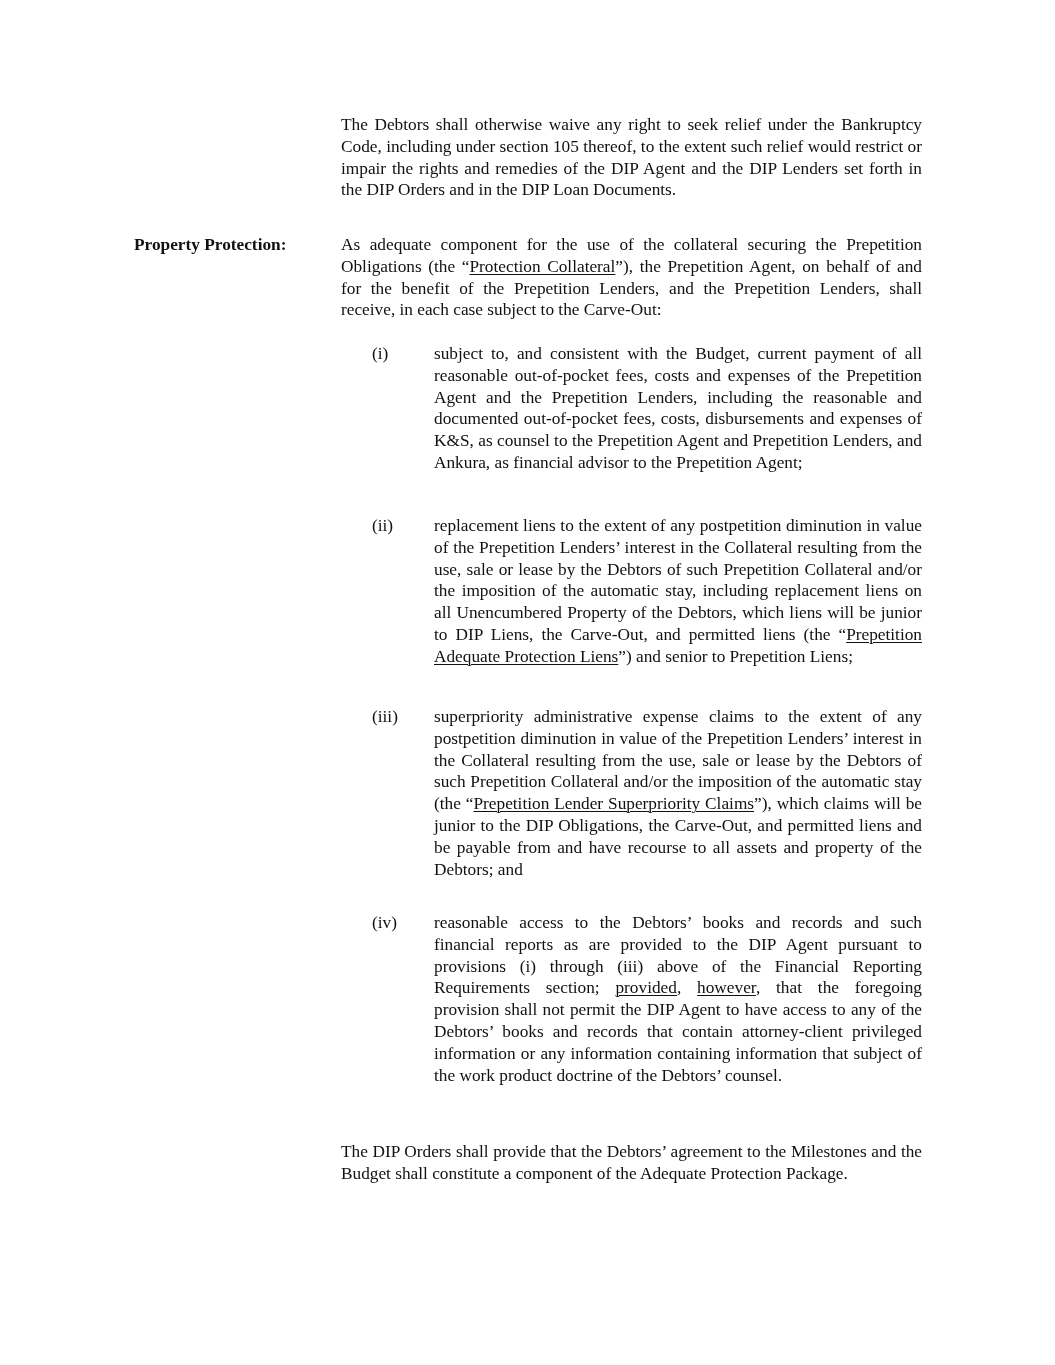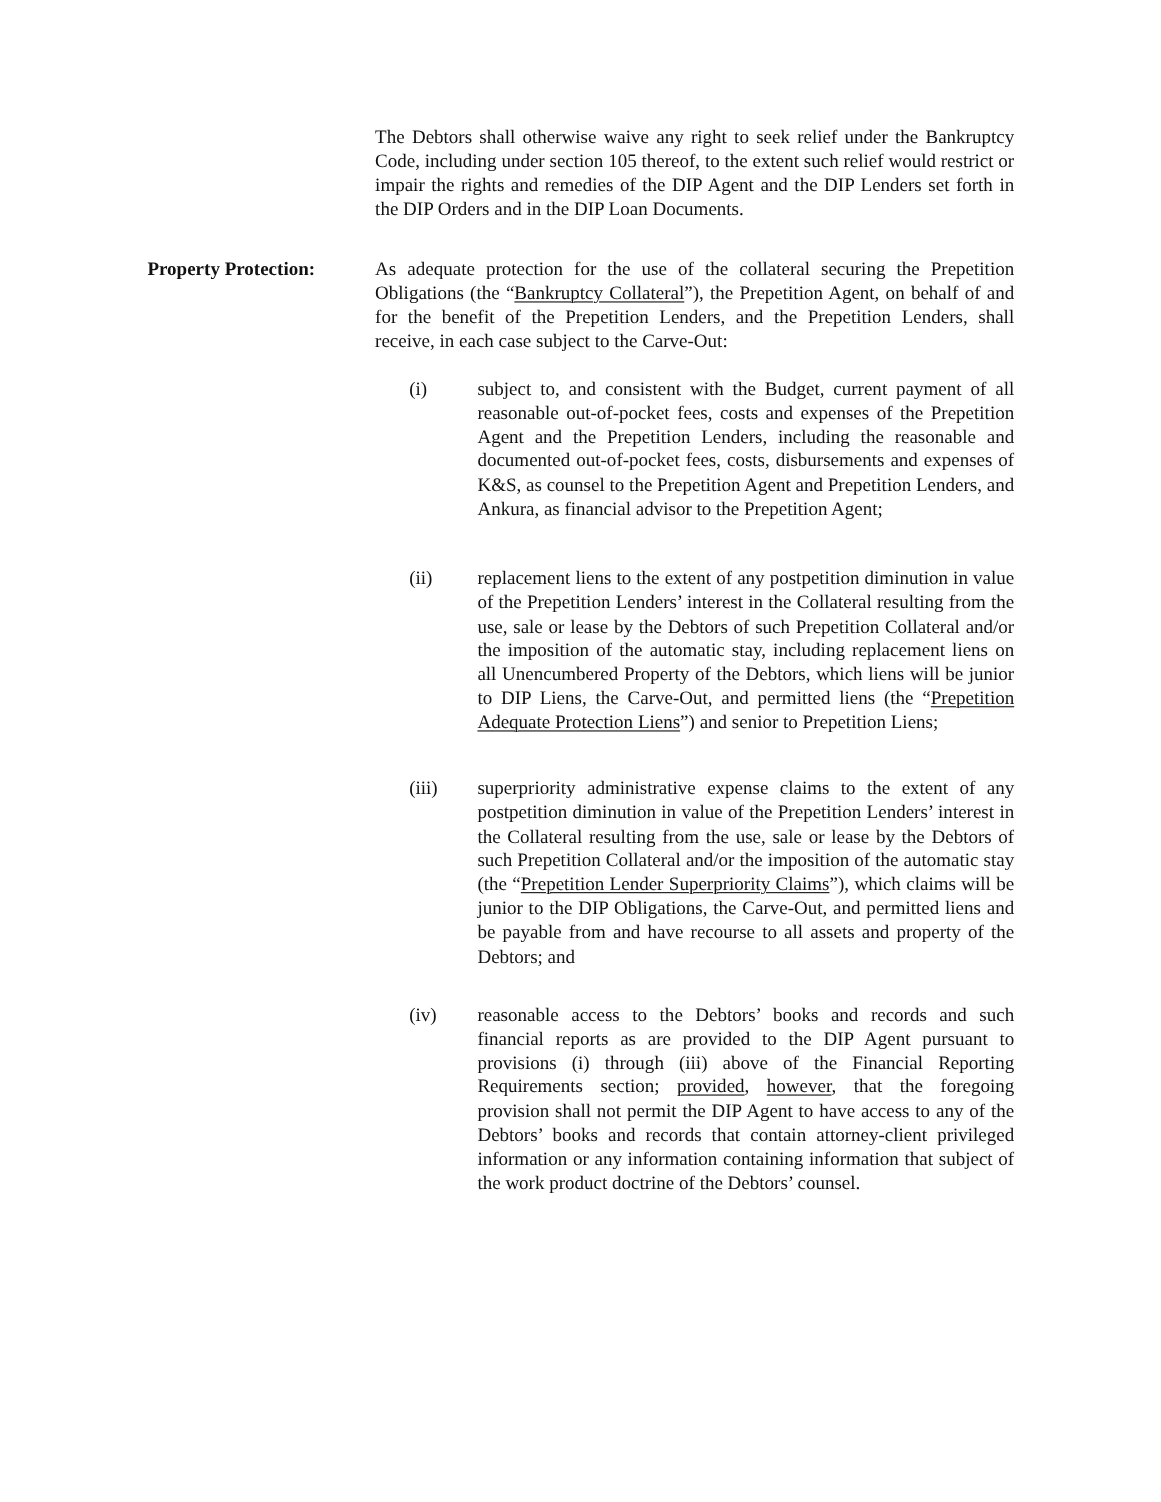--- a/index.html
+++ b/index.html
@@ -19,21 +19,21 @@
   </style>
 </head>
 <body>
 
 <div class="page">
 
   <p class="block" style="top:114px; margin:0;">The Debtors shall otherwise waive any right to seek relief under the Bankruptcy Code, including under section 105 thereof, to the extent such relief would restrict or impair the rights and remedies of the DIP Agent and the DIP Lenders set forth in the DIP Orders and in the DIP Loan Documents.</p>
 
   <div class="label" style="top:234px;">Property Protection:</div>
 
-  <p class="block" style="top:234px; margin:0;"><span>As adequate protection for the use of the collateral securing the Prepetition Obligations (the “</span><u>Bankruptcy Collateral</u><span>”), the Prepetition Agent, on behalf of and for the benefit of the Prepetition Lenders, and the Prepetition Lenders, shall receive, in each case subject to the Carve-Out:</span></p>
+  <p class="block" style="top:234px; margin:0;"><span>As adequate component for the use of the collateral securing the Prepetition Obligations (the “</span><u>Protection Collateral</u><span>”), the Prepetition Agent, on behalf of and for the benefit of the Prepetition Lenders, and the Prepetition Lenders, shall receive, in each case subject to the Carve-Out:</span></p>
 
   <div class="item" style="top:343px;">
     <span class="num">(i)</span>
     <div class="body">subject to, and consistent with the Budget, current payment of all reasonable out-of-pocket fees, costs and expenses of the Prepetition Agent and the Prepetition Lenders, including the reasonable and documented out-of-pocket fees, costs, disbursements and expenses of K&amp;S, as counsel to the Prepetition Agent and Prepetition Lenders, and Ankura, as financial advisor to the Prepetition Agent;</div>
   </div>
 
   <div class="item" style="top:515px;">
     <span class="num">(ii)</span>
     <div class="body"><span>replacement liens to the extent of any postpetition diminution in value of the Prepetition Lenders’ interest in the Collateral resulting from the use, sale or lease by the Debtors of such Prepetition Collateral and/or the imposition of the automatic stay, including replacement liens on all Unencumbered Property of the Debtors, which liens will be junior to DIP Liens, the Carve-Out, and permitted liens (the “</span><u>Prepetition Adequate Protection Liens</u><span>”) and senior to Prepetition Liens;</span></div>
   </div>
@@ -42,15 +42,16 @@
     <span class="num">(iii)</span>
     <div class="body"><span>superpriority administrative expense claims to the extent of any postpetition diminution in value of the Prepetition Lenders’ interest in the Collateral resulting from the use, sale or lease by the Debtors of such Prepetition Collateral and/or the imposition of the automatic stay (the “</span><u>Prepetition Lender Superpriority Claims</u><span>”), which claims will be junior to the DIP Obligations, the Carve-Out, and permitted liens and be payable from and have recourse to all assets and property of the Debtors; and</span></div>
   </div>
 
   <div class="item" style="top:912px;">
     <span class="num">(iv)</span>
     <div class="body"><span>reasonable access to the Debtors’ books and records and such financial reports as are provided to the DIP Agent pursuant to provisions (i) through (iii) above of the Financial Reporting Requirements section; </span><u>provided</u><span>, </span><u>however</u><span>, that the foregoing provision shall not permit the DIP Agent to have access to any of the Debtors’ books and records that contain attorney-client privileged information or any information containing information that subject of  the work product doctrine of the Debtors’ counsel.</span></div>
   </div>
 
 
+  <p class="block" style="top:1141px; margin:0;">The DIP Orders shall provide that the Debtors’ agreement to the Milestones and the Budget shall constitute a component of the Adequate Protection Package.</p>
 
 
 </div>
 
 </body></html>

